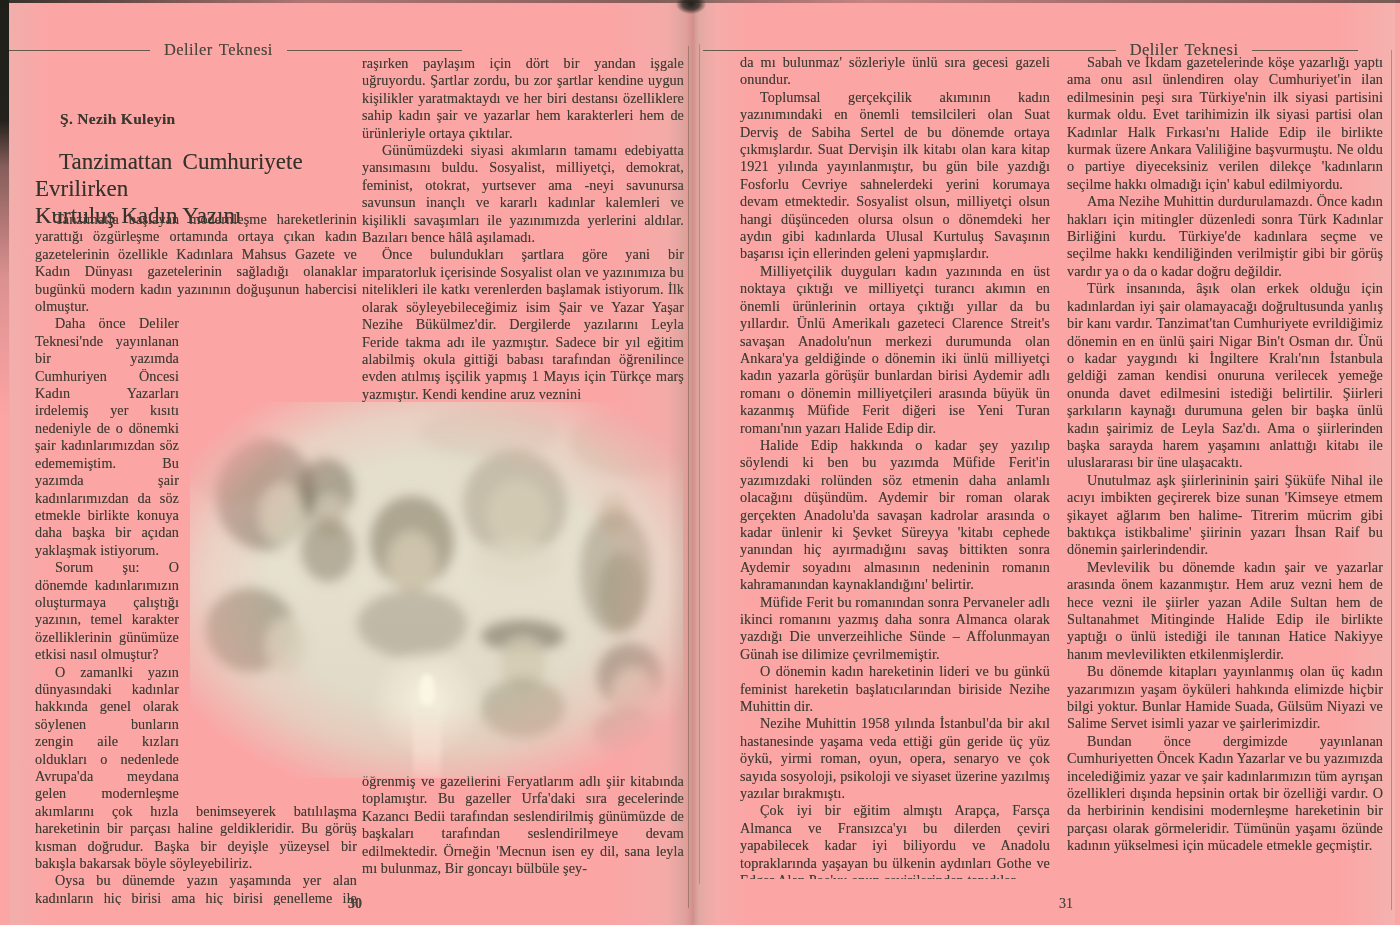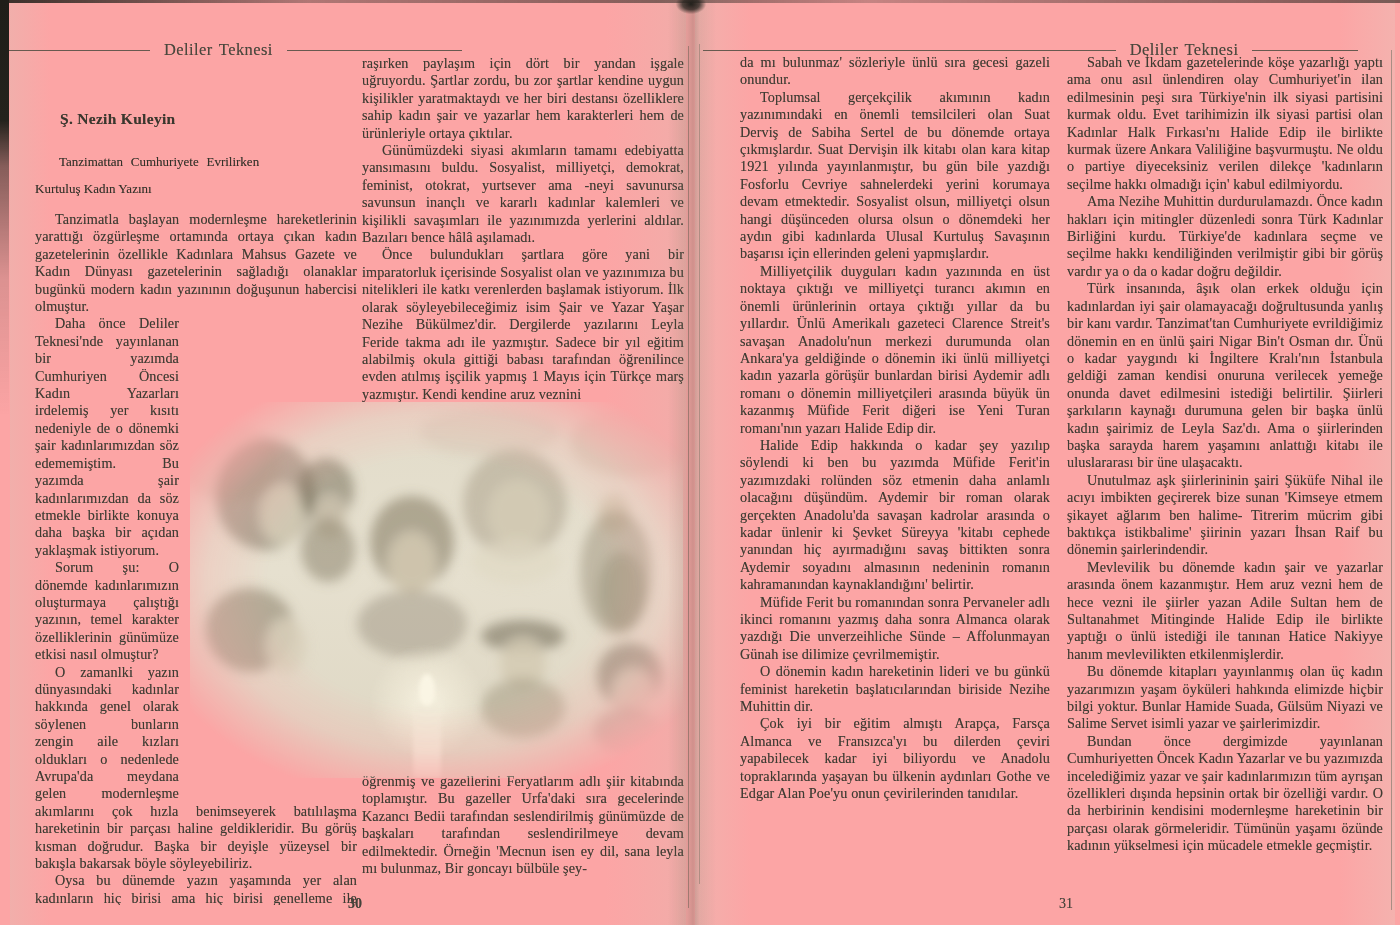--- a/index.html
+++ b/index.html
@@ -40,21 +40,21 @@
   #lp-header .rule-l{width:150px;}
   #lp-header .rule-r{width:175px;}
   #rp-header{left:8px;top:40px;width:655px;}
   #rp-header .rule-l{width:422px;}
   #rp-header .rule-r{width:108px;}
 
   
   .byline{position:absolute;left:50px;top:110px;font-weight:bold;font-size:15.5px;color:#3a372e;
     letter-spacing:.3px;text-shadow:0 0 .6px rgba(58,55,46,.45);}
   .article-title{position:absolute;left:25px;top:148px;width:322px;color:#34322a;
-    font-size:13px;line-height:27px;text-shadow:0 0 .6px rgba(52,50,42,.4);}
+    font-size:23px;line-height:27px;text-shadow:0 0 .6px rgba(52,50,42,.4);}
   .article-title .t1{display:block;text-indent:24px;word-spacing:4.5px;}
   .article-title .t2{display:block;}
 
   .textcol{position:absolute;text-align:justify;font-size:14.2px;line-height:17.4px;color:#3f3c33;
     text-shadow:0 0 .6px rgba(63,60,51,.5);letter-spacing:.1px;}
   .textcol p{margin:0;text-indent:20px;}
   .cont p:first-child{text-indent:0;}
 
   #lp-col1{left:25px;top:211px;width:322px;height:694px;overflow:hidden;}
   .img-spacer{float:right;width:170px;height:408px;margin-top:70px;margin-left:8px;}
@@ -220,20 +220,21 @@
       <span class="rule rule-r"></span>
     </div>
 
     <div class="textcol cont" id="rp-col1">
         <p>da mı bulunmaz' sözleriyle ünlü sıra gecesi gazeli onundur.</p>
         <p>Toplumsal gerçekçilik akımının kadın yazınımındaki en önemli temsilcileri olan Suat Derviş de Sabiha Sertel de  bu dönemde ortaya çıkmışlardır. Suat Dervişin ilk kitabı olan kara kitap 1921 yılında yayınlanmıştır, bu gün bile yazdığı Fosforlu Cevriye sahnelerdeki yerini korumaya devam etmektedir. Sosyalist olsun, milliyetçi olsun hangi düşünceden olursa olsun o dönemdeki her aydın gibi kadınlarda Ulusal Kurtuluş Savaşının başarısı için ellerinden geleni yapmışlardır.</p>
         <p>Milliyetçilik duyguları kadın yazınında en üst noktaya çıktığı ve milliyetçi turancı akımın en önemli ürünlerinin ortaya çıktığı yıllar da bu yıllardır. Ünlü Amerikalı gazeteci Clarence Streit's savaşan Anadolu'nun merkezi durumunda olan Ankara'ya geldiğinde o dönemin  iki ünlü milliyetçi kadın yazarla görüşür bunlardan birisi Aydemir adlı romanı o dönemin milliyetçileri arasında büyük ün kazanmış Müfide Ferit  diğeri ise Yeni Turan romanı'nın yazarı  Halide Edip dir.</p>
         <p>Halide Edip hakkında o kadar şey yazılıp söylendi ki ben bu yazımda Müfide Ferit'in yazımızdaki rolünden söz etmenin daha anlamlı olacağını düşündüm. Aydemir bir roman olarak gerçekten Anadolu'da savaşan kadrolar arasında o kadar ünlenir ki Şevket Süreyya  'kitabı cephede yanından hiç ayırmadığını savaş bittikten sonra Aydemir soyadını almasının nedeninin romanın kahramanından kaynaklandığını' belirtir.</p>
         <p>Müfide Ferit bu romanından sonra  Pervaneler adlı ikinci romanını yazmış daha sonra Almanca olarak yazdığı Die unverzeihliche Sünde – Affolunmayan Günah ise dilimize çevrilmemiştir.</p>
         <p>O dönemin  kadın hareketinin lideri ve bu günkü feminist hareketin başlatıcılarından biriside Nezihe Muhittin dir.</p>
+        <p>Nezihe Muhittin 1958 yılında İstanbul'da bir akıl hastanesinde yaşama veda ettiği gün geride üç yüz öykü, yirmi roman, oyun, opera, senaryo ve  çok sayıda sosyoloji, psikoloji ve siyaset üzerine yazılmış yazılar bırakmıştı.</p>
         <p>Çok iyi bir eğitim almıştı Arapça, Farsça Almanca ve Fransızca'yı bu dilerden çeviri yapabilecek kadar iyi biliyordu ve Anadolu topraklarında yaşayan bu ülkenin aydınları Gothe ve Edgar Alan Poe'yu onun çevirilerinden tanıdılar.</p>
       </div>
     <div class="textcol" id="rp-col2">
         <p>Sabah ve İkdam gazetelerinde köşe yazarlığı yaptı ama onu asıl ünlendiren olay Cumhuriyet'in ilan edilmesinin peşi sıra Türkiye'nin ilk siyasi partisini kurmak oldu. Evet tarihimizin ilk siyasi partisi olan Kadınlar Halk Fırkası'nı Halide Edip ile birlikte kurmak üzere Ankara Valiliğine başvurmuştu. Ne oldu o partiye diyeceksiniz verilen dilekçe 'kadınların seçilme hakkı olmadığı için'  kabul edilmiyordu.</p>
         <p>Ama Nezihe Muhittin durdurulamazdı. Önce kadın hakları için mitingler düzenledi sonra Türk Kadınlar Birliğini kurdu. Türkiye'de kadınlara seçme ve seçilme hakkı kendiliğinden verilmiştir gibi bir görüş vardır ya o da o kadar doğru değildir.</p>
         <p>Türk insanında, âşık olan erkek olduğu için kadınlardan iyi şair olamayacağı doğrultusunda yanlış bir kanı vardır. Tanzimat'tan Cumhuriyete evrildiğimiz dönemin en en ünlü şairi Nigar Bin't Osman dır. Ünü o kadar yaygındı ki İngiltere Kralı'nın İstanbula geldiği zaman kendisi onuruna verilecek yemeğe onunda davet edilmesini istediği belirtilir. Şiirleri şarkıların kaynağı durumuna gelen bir başka ünlü kadın şairimiz de Leyla Saz'dı. Ama o şiirlerinden başka sarayda harem yaşamını anlattığı kitabı ile uluslararası bir üne ulaşacaktı.</p>
         <p>Unutulmaz aşk şiirlerininin şairi Şüküfe Nihal ile acıyı imbikten geçirerek bize sunan 'Kimseye etmem şikayet ağlarım ben halime- Titrerim mücrim gibi baktıkça istikbalime'  şiirinin yazarı  İhsan Raif bu dönemin şairlerindendir.</p>
         <p>Mevlevilik bu dönemde kadın şair ve yazarlar arasında önem kazanmıştır. Hem aruz vezni hem de hece vezni ile şiirler yazan Adile Sultan hem de Sultanahmet Mitinginde Halide Edip ile birlikte yaptığı o ünlü istediği ile tanınan Hatice Nakiyye hanım mevlevilikten etkilenmişlerdir.</p>
         <p>Bu dönemde kitapları yayınlanmış olan üç kadın yazarımızın yaşam öyküleri hahkında elimizde hiçbir bilgi yoktur. Bunlar Hamide Suada, Gülsüm Niyazi ve Salime Servet isimli yazar ve şairlerimizdir.</p>
         <p>Bundan önce dergimizde yayınlanan Cumhuriyetten Öncek Kadın Yazarlar ve bu yazımızda incelediğimiz yazar ve şair kadınlarımızın tüm ayrışan özellikleri dışında hepsinin ortak bir özelliği vardır. O da herbirinin kendisini modernleşme hareketinin bir parçası olarak görmeleridir. Tümünün yaşamı özünde kadının yükselmesi için mücadele etmekle geçmiştir.</p>

